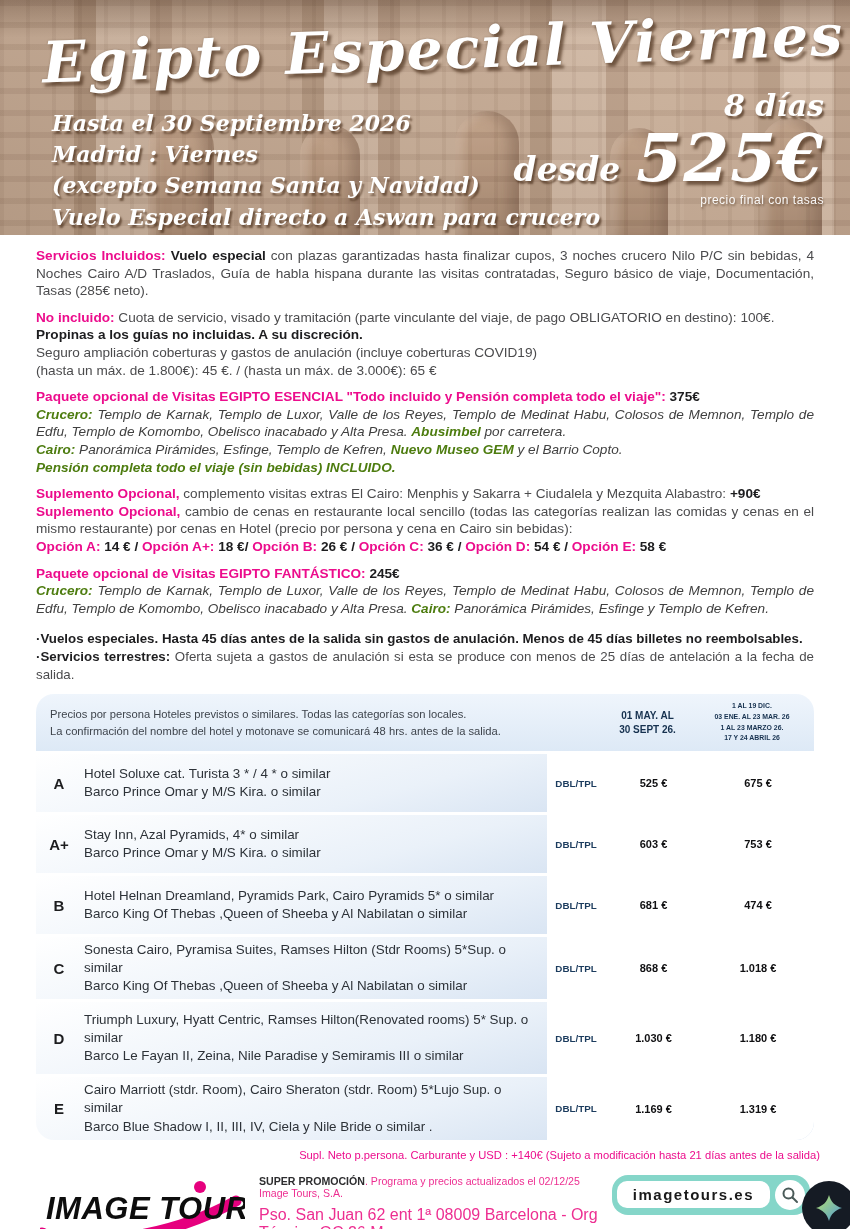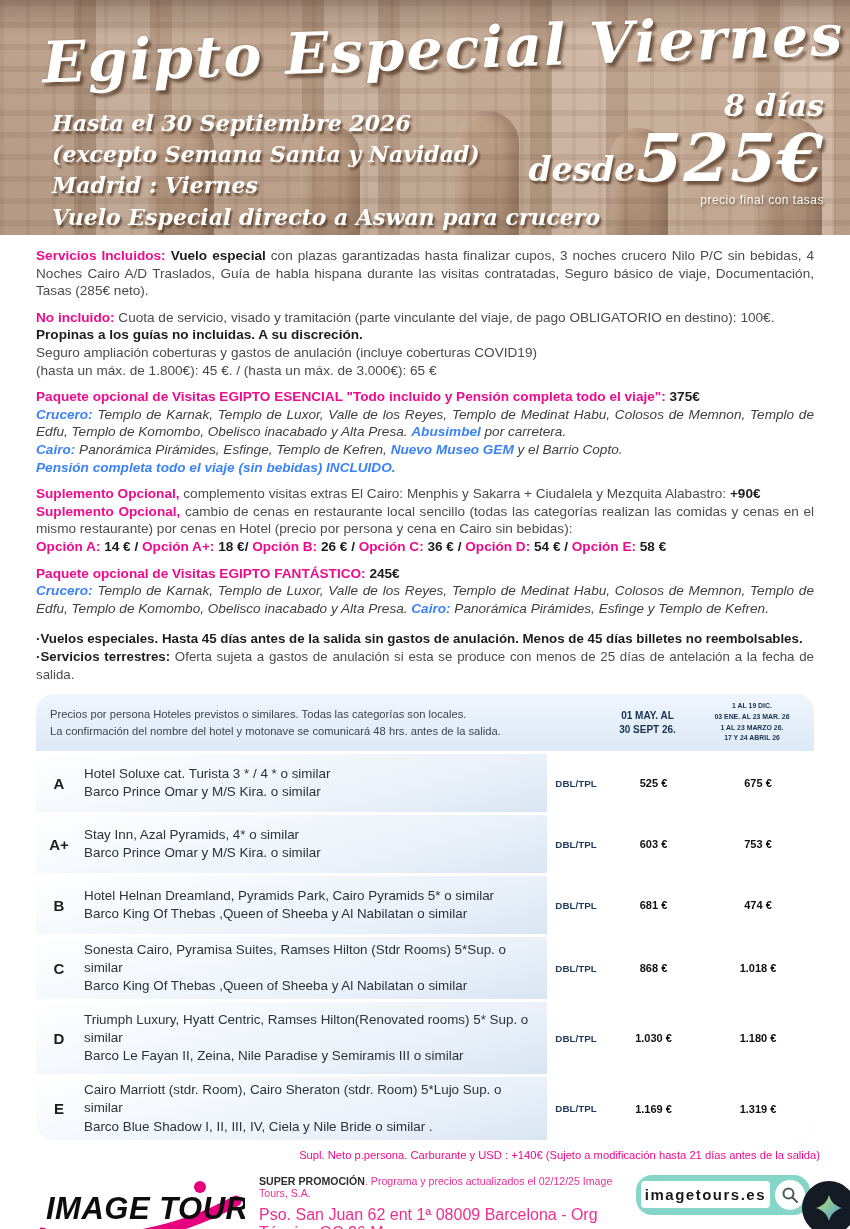--- a/index.html
+++ b/index.html
@@ -46,34 +46,34 @@
   }
   .hero-left{
     position:absolute;left:52px;top:108px;width:585px;
     font-family:"DejaVu Serif",serif;font-style:italic;font-weight:bold;
     font-size:22px;line-height:1.42;color:#fff;
     text-shadow:2px 3px 2px rgba(70,45,25,.65);
   }
   .hero-right{position:absolute;right:26px;top:88px;text-align:right;
     font-family:"DejaVu Serif",serif;font-style:italic;color:#fff;}
   .hero-days{font-weight:bold;font-size:30px;text-shadow:2px 3px 2px rgba(70,45,25,.65);}
-  .hero-price-row{display:flex;align-items:baseline;justify-content:space-between;gap:1px;margin-top:-4px;}
+  .hero-price-row{display:flex;align-items:baseline;justify-content:space-between;gap:16px;margin-top:-4px;}
   .hero-desde{font-weight:bold;font-size:33px;text-shadow:2px 3px 2px rgba(70,45,25,.65);}
   .hero-price{font-weight:bold;font-size:66px;letter-spacing:1px;
     text-shadow:3px 4px 3px rgba(70,45,25,.65);}
   .hero-pricenote{font-family:"Liberation Sans",sans-serif;font-style:normal;
     font-size:12px;color:rgba(255,255,255,.95);margin-top:-4px;
     text-shadow:1px 2px 2px rgba(70,45,25,.5);font-weight:400;letter-spacing:.5px;}
 
   
   .main{padding:12px 36px 0;flex:none;}
   .sec{font-size:13.6px;line-height:17.6px;color:var(--ink);text-align:justify;margin-bottom:9px;}
   .pink{color:var(--pink);font-weight:bold;}
   .b{font-weight:bold;color:#1d1d1f;}
-  .bi{font-weight:bold;font-style:italic;color:#3b82f6;}
+  .bi{font-weight:bold;font-style:italic;color:#4d7c0f;}
   .it{font-style:italic;color:#404040;}
   .bullets{font-size:13.3px;line-height:18px;margin-top:13px;margin-bottom:0;}
 
   
   .ptable{margin:10px 36px 0;border-radius:18px;overflow:hidden;background:#fff;flex:none;}
   .thead{display:flex;align-items:center;background:linear-gradient(180deg,#eff5fc,#dde9f6);
     padding:7px 6px 7px 14px;min-height:44px;}
   .tnote{flex:1;font-size:11.2px;color:#3e444c;line-height:1.45;}
   .thcol{font-weight:bold;color:var(--navy);text-align:center;}
   .thcol1{width:97px;font-size:10px;line-height:1.4;}
@@ -105,21 +105,21 @@
   .fline1{font-size:10.6px;}
   .fsuper{font-weight:bold;color:#2d2d2f;}
   .fpink{color:#ED2E91;}
   .fline2{font-size:16px;color:#ED2E91;font-weight:normal;margin-top:7px;}
   .fline3{font-size:10.2px;margin-top:9px;}
   .fcond{font-weight:bold;color:#b50f7c;}
   .flink{font-weight:bold;color:#b50f7c;text-decoration:underline;cursor:pointer;}
   .fital{font-style:italic;color:#ED2E91;}
   .badge{flex:none;align-self:flex-start;background:var(--teal);border-radius:16px;
     padding:5px;display:flex;align-items:center;gap:5px;margin-top:4px;cursor:pointer;}
-  .badge-text{background:#fff;border-radius:4px;padding:5px 4px;
+  .badge-text{background:#fff;border-radius:10px;padding:5px 16px;
     font-weight:bold;font-size:15px;letter-spacing:1.5px;color:#1a1a1a;}
   .badge-circle{width:30px;height:30px;border-radius:50%;background:#fff;
     display:flex;align-items:center;justify-content:center;}
   .social{position:absolute;right:-6px;bottom:-6px;width:54px;height:54px;border-radius:50%;
     background:#151b24;display:flex;align-items:center;justify-content:center;}
 </style>
 </head>
 <body>
 
 <div class="page">
@@ -129,22 +129,22 @@
       <div class="statue" style="left:148px;width:66px;height:128px"></div>
       <div class="statue" style="left:300px;width:60px;height:118px"></div>
       <div class="statue" style="left:455px;width:64px;height:132px"></div>
       <div class="statue" style="left:610px;width:58px;height:115px"></div>
       <div class="statue" style="left:760px;width:62px;height:125px"></div>
       <div class="hieros"></div>
     </div>
     <h1 class="hero-title">Egipto Especial Viernes</h1>
     <div class="hero-left">
       <div>Hasta el 30 Septiembre 2026</div>
+      <div>Madrid : Viernes</div>
       <div>(excepto Semana Santa y Navidad)</div>
-      <div>Madrid : Viernes</div>
       <div>Vuelo Especial directo a Aswan para crucero de 3 noches</div>
     </div>
     <div class="hero-right">
       <div class="hero-days">8 días</div>
       <div class="hero-price-row">
         <span class="hero-desde">desde</span>
         <span class="hero-price">525€</span>
       </div>
       <div class="hero-pricenote">precio final con tasas</div>
     </div>

